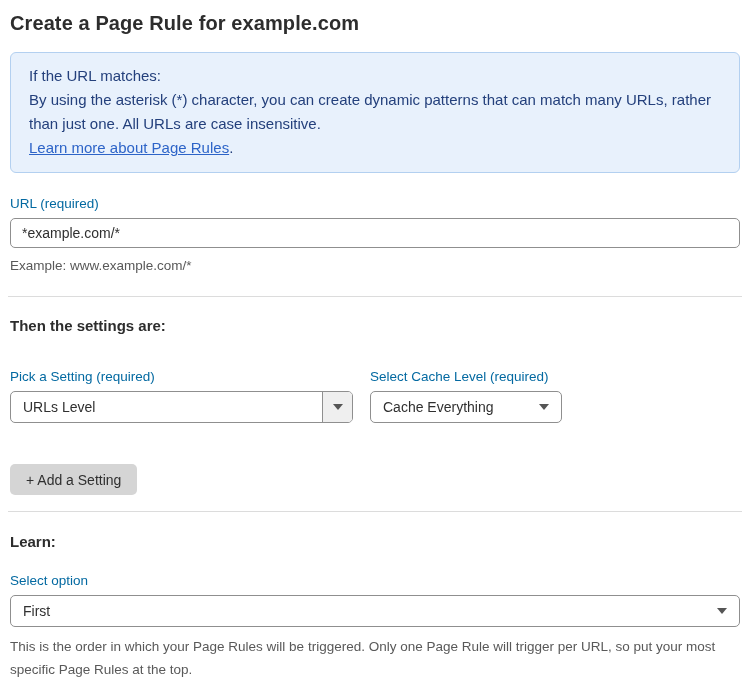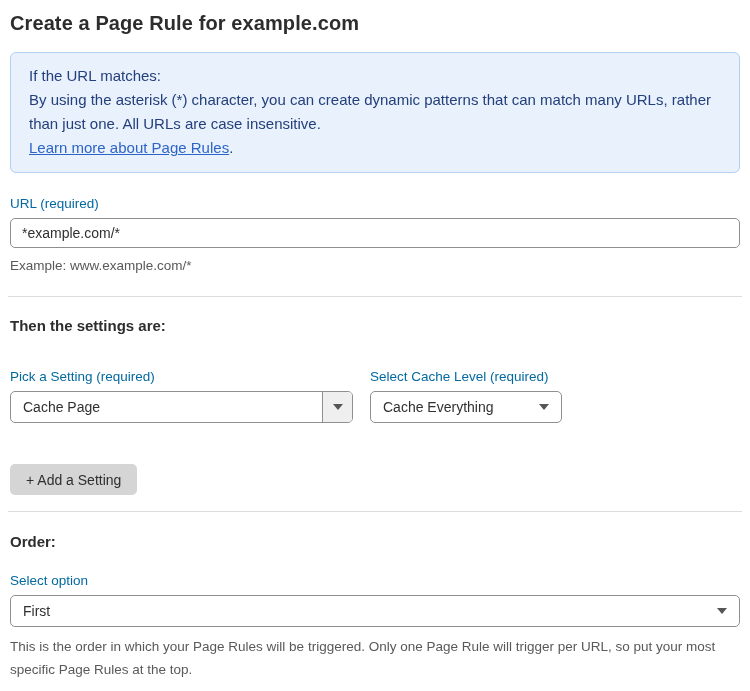--- a/index.html
+++ b/index.html
@@ -196,42 +196,42 @@
   <div class="helper-text">Example: www.example.com/*</div>
 
   <hr class="divider mt-divider1">
 
   <div class="section-heading mt-settings-h">Then the settings are:</div>
 
   <div class="settings-row">
     <div class="select-group-setting">
       <div class="field-label">Pick a Setting (required)</div>
       <div class="select select-split">
-        <span class="select-value">Cache Page</span>
+        <span class="select-value">URLs Level</span>
         <span class="arrow-box">
             <span class="tri"></span>
           </span>
       </div>
     </div>
     <div class="select-group-cache">
       <div class="field-label">Select Cache Level (required)</div>
       <div class="select">
         <span class="select-value">Cache Everything</span>
         <span class="arrow-plain">
             <span class="tri"></span>
           </span>
       </div>
     </div>
   </div>
 
   <button class="btn btn-gray mt-add-btn">+ Add a Setting</button>
 
   <hr class="divider mt-divider2">
 
-  <div class="section-heading mt-order-h">Order:</div>
+  <div class="section-heading mt-order-h">Learn:</div>
 
   <div class="field-label mt-order-label">Select option</div>
   <div class="select" style="width:730px;">
     <span class="select-value">First</span>
     <span class="arrow-plain">
         <span class="tri"></span>
       </span>
   </div>
   <div class="order-helper">This is the order in which your Page Rules will be triggered. Only one Page Rule will trigger per URL, so put your most specific Page Rules at the top.</div>
 

